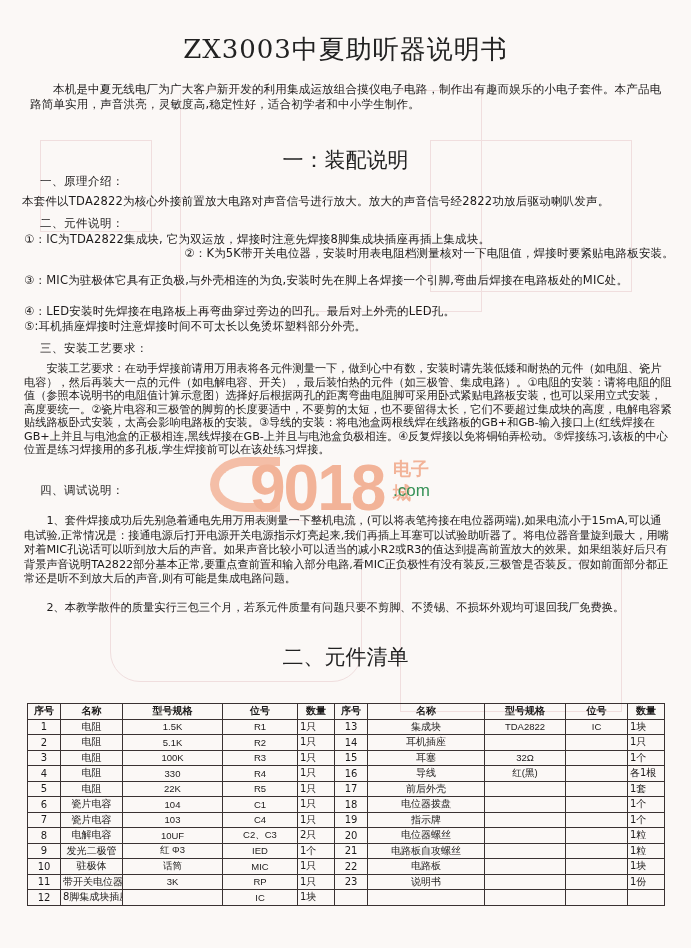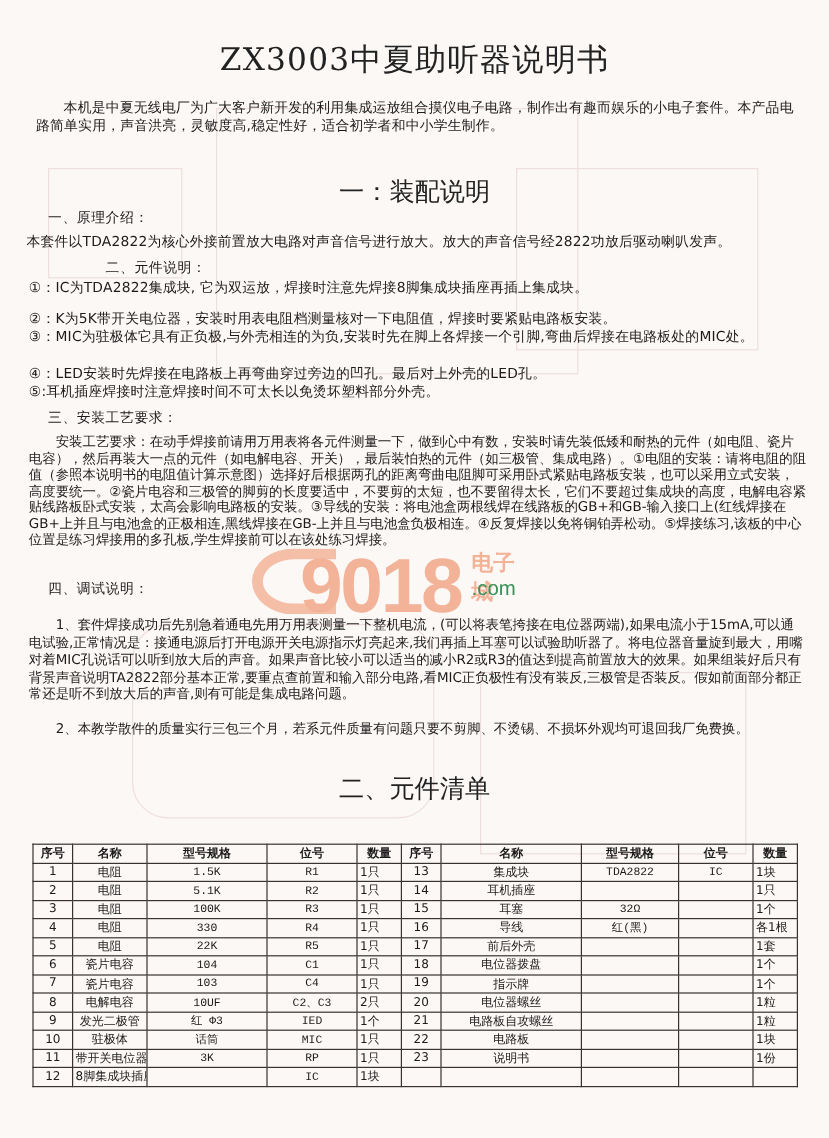--- a/index.html
+++ b/index.html
@@ -50,44 +50,44 @@
   table.parts {
     position: absolute; left: 27px; top: 703px; width: 637px;
     border-collapse: collapse; table-layout: fixed;
     font-size: 10px;
   }
   table.parts td, table.parts th {
     border: 1.2px solid #3a3232; height: 14.5px; padding: 0 2px;
     text-align: center; font-weight: normal; white-space: nowrap; overflow: hidden;
   }
   table.parts th { font-weight: bold; font-size: 10px; }
-  .mono { font-family: Liberation Mono, monospace; font-size: 9.5px; margin-top: 20px; }
+  .mono { font-family: Liberation Sans, sans-serif; font-size: 9.5px; margin-top: 20px; }
   .left { text-align: left !important; }
 </style>
 </head>
 <body>
 
 <div class="bg-faint" style="left:180px;top:90px;width:300px;height:220px;"></div>
 <div class="bg-faint" style="left:40px;top:140px;width:110px;height:90px;"></div>
 <div class="bg-faint" style="left:430px;top:140px;width:200px;height:150px;"></div>
 <div class="bg-faint" style="left:110px;top:520px;width:250px;height:160px;border-radius:30px;"></div>
 <div class="bg-faint" style="left:400px;top:560px;width:220px;height:150px;"></div>
 
 <div class="title">ZX3003中夏助听器说明书</div>
 
 <div class="para" style="left:30px;top:82px;width:640px;text-indent:2em;">本机是中夏无线电厂为广大客户新开发的利用集成运放组合摸仪电子电路，制作出有趣而娱乐的小电子套件。本产品电路简单实用，声音洪亮，灵敏度高,稳定性好，适合初学者和中小学生制作。</div>
 
 <div class="section-h" style="top:146px;">一：装配说明</div>
 
 <div class="sub-h" style="left:40px;top:174px;">一、原理介绍：</div>
 <div class="para" style="left:22px;top:194px;width:660px;">本套件以TDA2822为核心外接前置放大电路对声音信号进行放大。放大的声音信号经2822功放后驱动喇叭发声。</div>
 
-<div class="sub-h" style="left:40px;top:216px;padding-left:48px;">二、元件说明：</div>
+<div class="sub-h" style="left:40px;top:216px;">二、元件说明：</div>
 <div class="para" style="left:24px;top:232px;width:650px;">①：IC为TDA2822集成块, 它为双运放，焊接时注意先焊接8脚集成块插座再插上集成块。</div>
-<div class="para" style="left:24px;top:258px;width:650px;">②：K为5K带开关电位器，安装时用表电阻档测量核对一下电阻值，焊接时要紧贴电路板安装。</div>
+<div class="para" style="left:24px;top:246px;width:650px;text-align:right;">②：K为5K带开关电位器，安装时用表电阻档测量核对一下电阻值，焊接时要紧贴电路板安装。</div>
 <div class="para" style="left:24px;top:273px;width:650px;">③：MIC为驻极体它具有正负极,与外壳相连的为负,安装时先在脚上各焊接一个引脚,弯曲后焊接在电路板处的MIC处。</div>
 <div class="para" style="left:24px;top:304px;width:650px;">④：LED安装时先焊接在电路板上再弯曲穿过旁边的凹孔。最后对上外壳的LED孔。</div>
 <div class="para" style="left:24px;top:319px;width:650px;">⑤:耳机插座焊接时注意焊接时间不可太长以免烫坏塑料部分外壳。</div>
 
 <div class="sub-h" style="left:40px;top:341px;">三、安装工艺要求：</div>
 <div class="para" style="left:24px;top:362px;width:648px;text-indent:2em;line-height:13.5px;font-size:11.2px;letter-spacing:0;">安装工艺要求：在动手焊接前请用万用表将各元件测量一下，做到心中有数，安装时请先装低矮和耐热的元件（如电阻、瓷片电容），然后再装大一点的元件（如电解电容、开关），最后装怕热的元件（如三极管、集成电路）。①电阻的安装：请将电阻的阻值（参照本说明书的电阻值计算示意图）选择好后根据两孔的距离弯曲电阻脚可采用卧式紧贴电路板安装，也可以采用立式安装，高度要统一。②瓷片电容和三极管的脚剪的长度要适中，不要剪的太短，也不要留得太长，它们不要超过集成块的高度，电解电容紧贴线路板卧式安装，太高会影响电路板的安装。③导线的安装：将电池盒两根线焊在线路板的GB+和GB-输入接口上(红线焊接在GB+上并且与电池盒的正极相连,黑线焊接在GB-上并且与电池盒负极相连。④反复焊接以免将铜铂弄松动。⑤焊接练习,该板的中心位置是练习焊接用的多孔板,学生焊接前可以在该处练习焊接。</div>
 
 <div class="watermark">
   <div class="arc"></div>
   <div class="num">9018</div>

